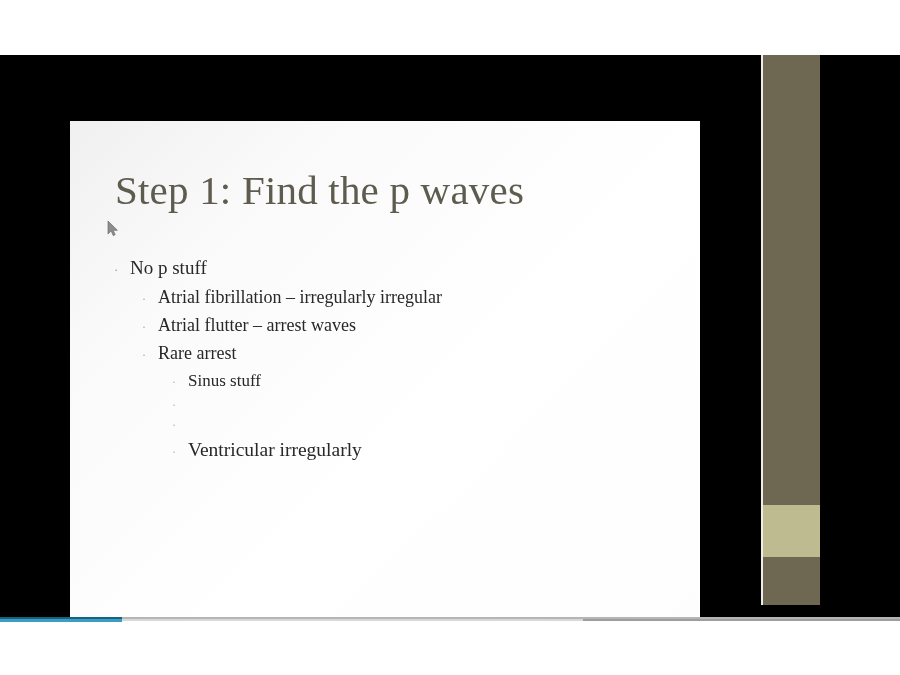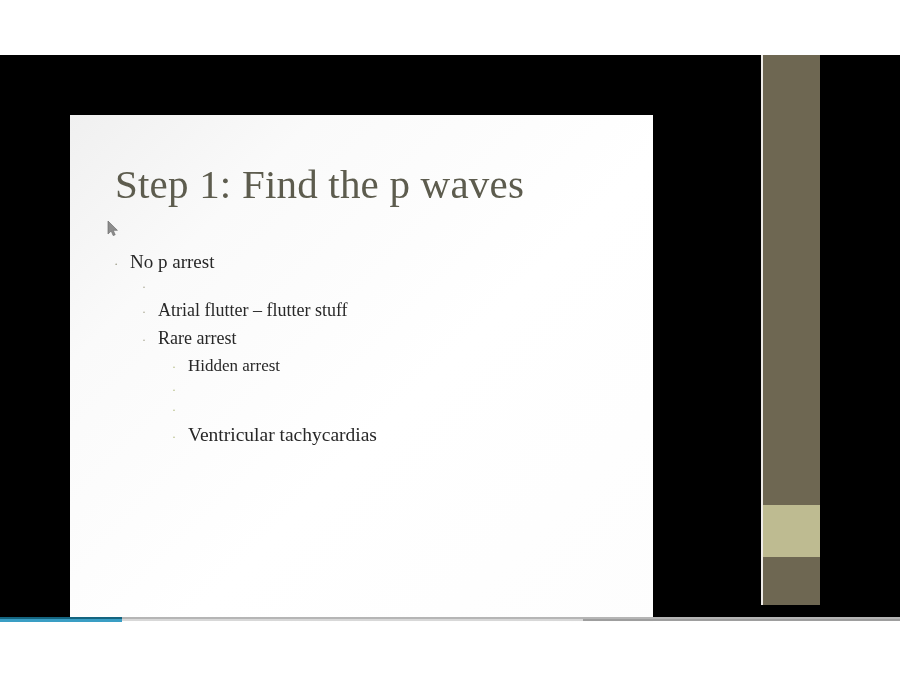--- a/index.html
+++ b/index.html
@@ -29,22 +29,22 @@
     top: 55px;
     width: 900px;
     height: 562px;
     background: #000000;
   }
 
   
   #slide {
     position: absolute;
     left: 70px;
-    top: 60px;
-    width: 583px;
+    top: 66px;
+    width: 630px;
     height: 550px;
     background: linear-gradient(135deg, #f0f0f0 0%, #fafafa 22%, #ffffff 55%, #fdfdfd 100%);
     overflow: hidden;
   }
 
   
   #slide-accent-bar {
     position: absolute;
     left: 763px;
     top: 66px;
@@ -223,53 +223,54 @@
   <div id="video-band">
 
     <div id="slide">
 
       <div id="slide-title">Step 1: Find the p waves</div>
 
       <div id="slide-body">
 
         <div class="bullet-row lvl1">
           <span class="bullet-mark">·</span>
-          <span class="bullet-text">No p arrest</span>
+          <span class="bullet-text">No p stuff</span>
         </div>
 
         <div class="bullet-row lvl2">
           <span class="bullet-mark">·</span>
+          <span class="bullet-text">Atrial fibrillation – irregularly irregular</span>
         </div>
 
         <div class="bullet-row lvl2">
           <span class="bullet-mark">·</span>
-          <span class="bullet-text">Atrial flutter – flutter stuff</span>
+          <span class="bullet-text">Atrial flutter – arrest waves</span>
         </div>
 
         <div class="bullet-row lvl2">
           <span class="bullet-mark">·</span>
           <span class="bullet-text">Rare arrest</span>
         </div>
 
         <div class="bullet-row lvl3">
           <span class="bullet-mark">·</span>
-          <span class="bullet-text">Hidden arrest</span>
+          <span class="bullet-text">Sinus stuff</span>
         </div>
 
         <div class="bullet-row lvl3">
           <span class="bullet-mark">·</span>
         </div>
 
         <div class="bullet-row lvl3 big">
           <span class="bullet-mark">·</span>
         </div>
 
         <div class="bullet-row lvl3 big">
           <span class="bullet-mark">·</span>
-          <span class="bullet-text">Ventricular tachycardias</span>
+          <span class="bullet-text">Ventricular irregularly</span>
         </div>
 
       </div>
     </div>
 
     <div id="slide-accent-bar-edge" style="top:0;"></div>
     <div id="slide-accent-bar" style="top:0;"></div>
     <div id="slide-accent-block" style="top:450px;"></div>
 
     <svg id="mouse-cursor" viewBox="0 0 12 16" style="top:166px;">

